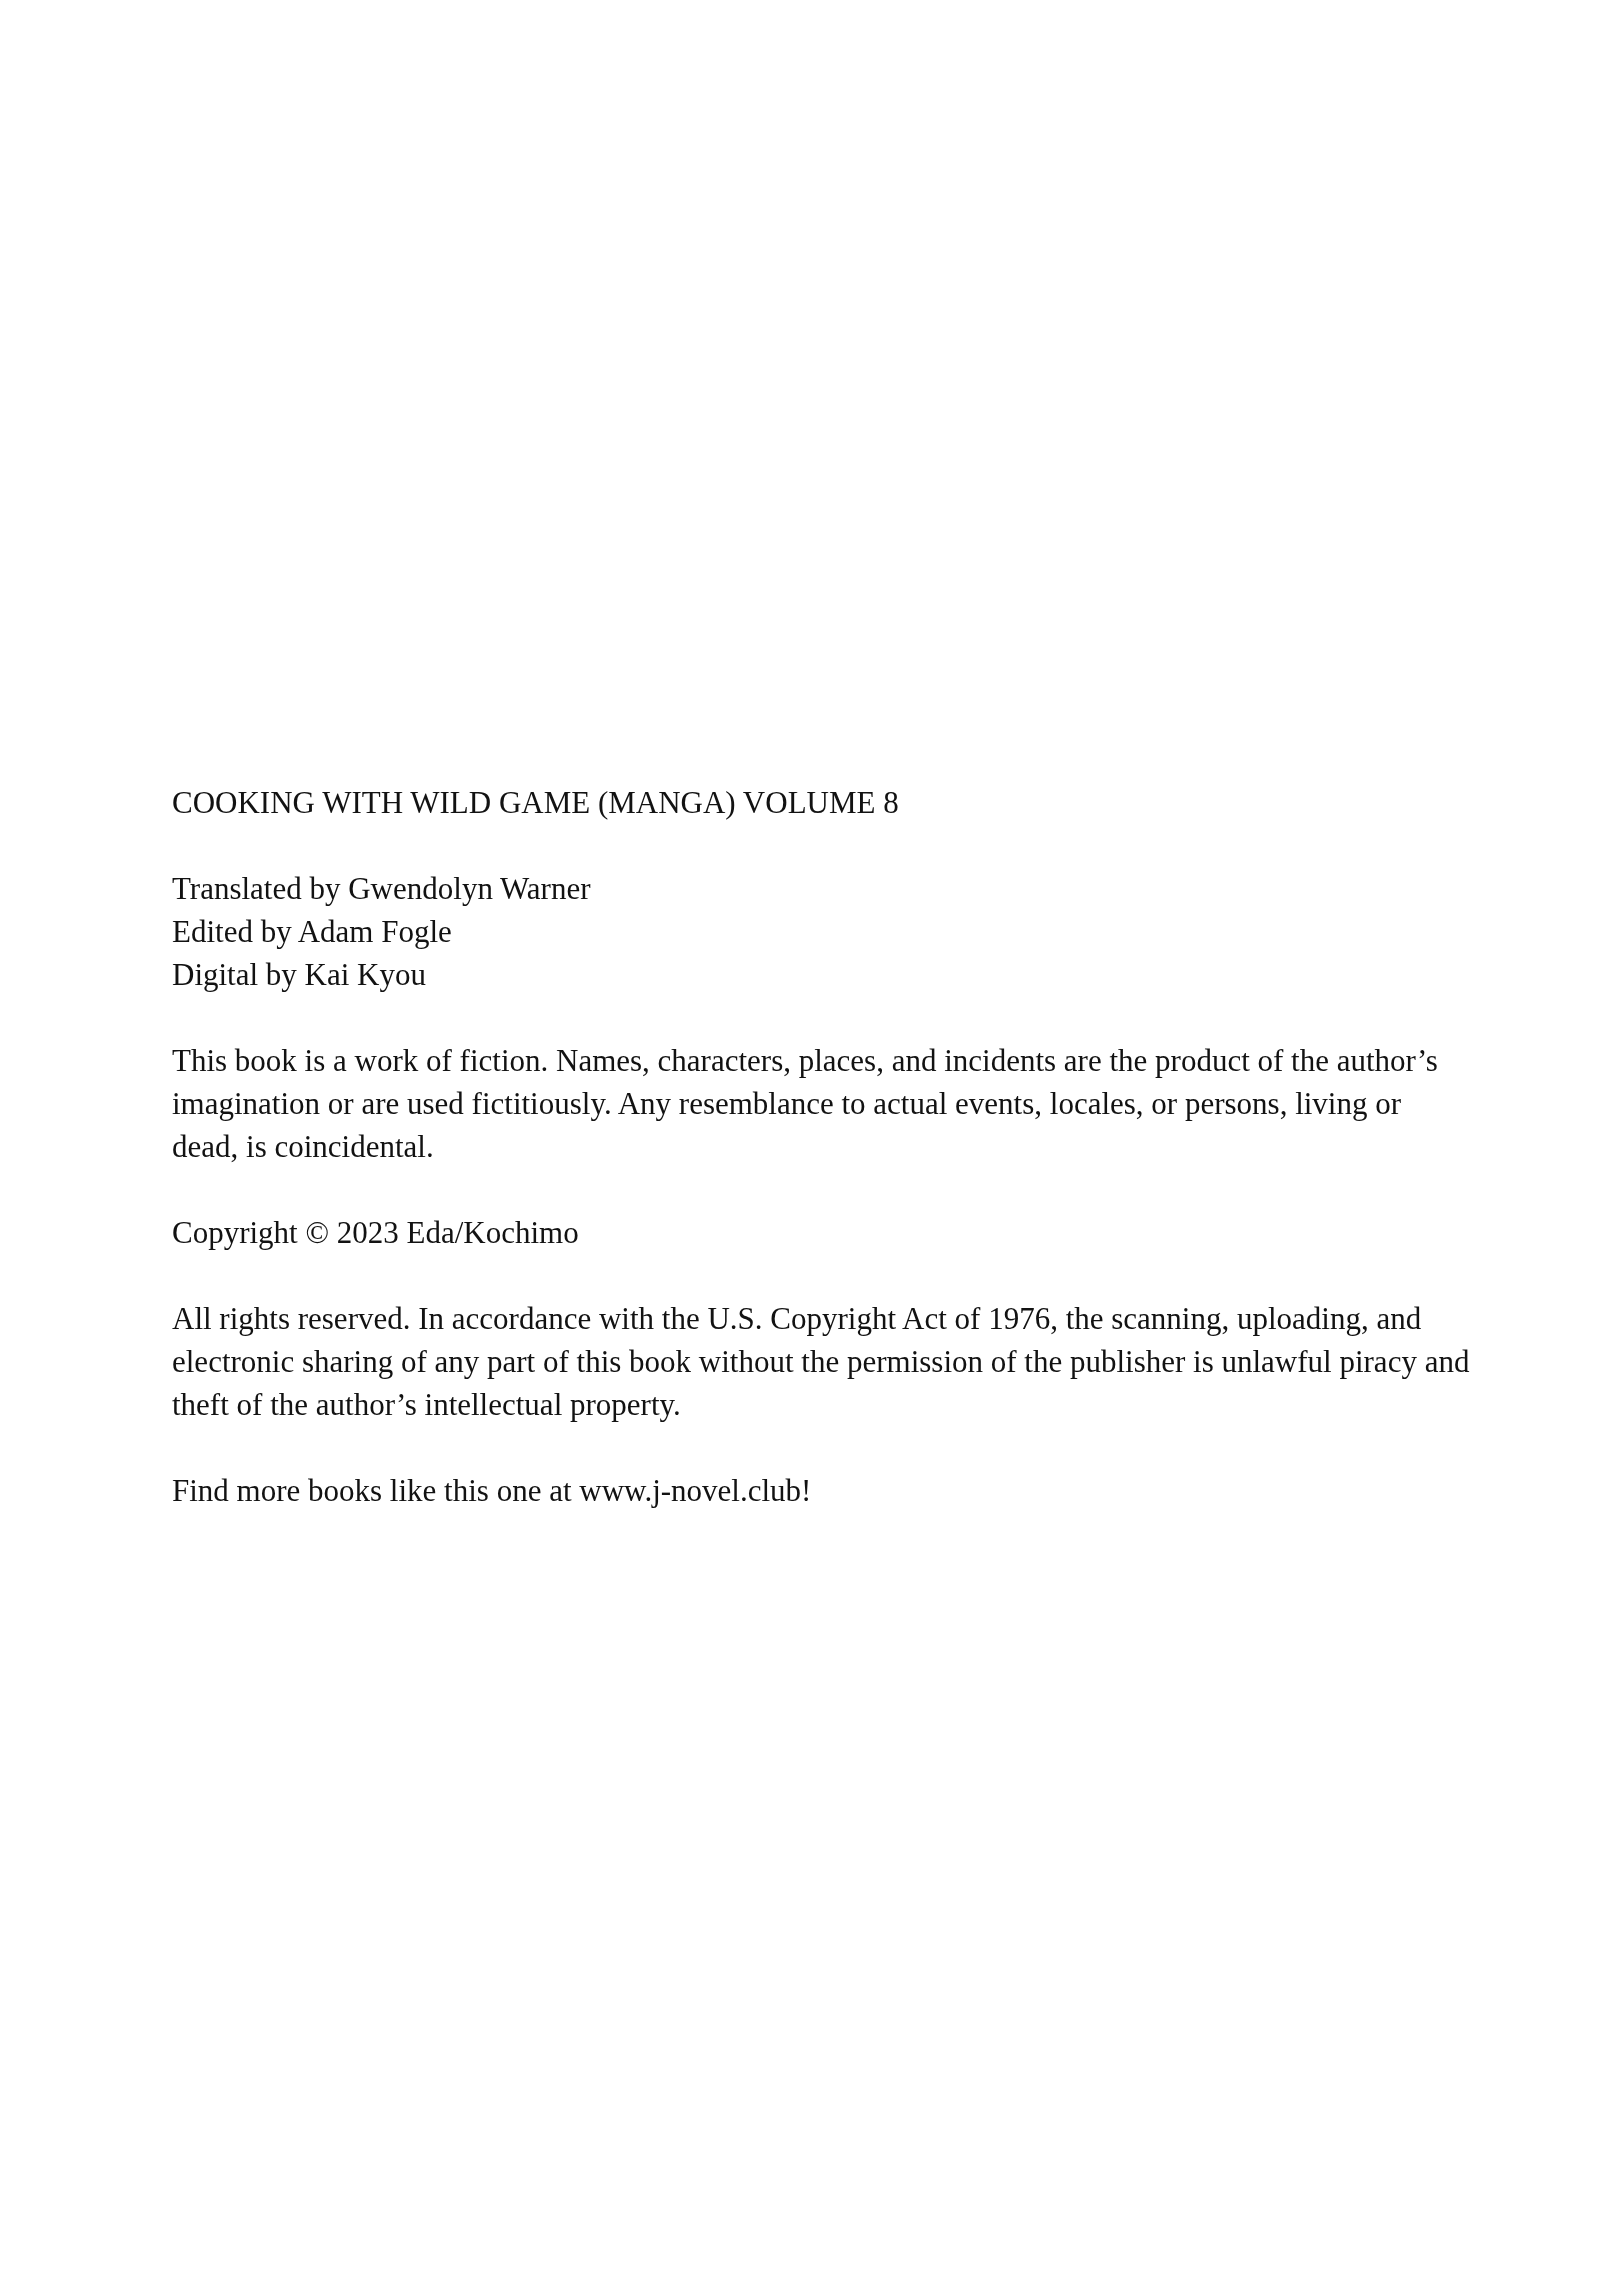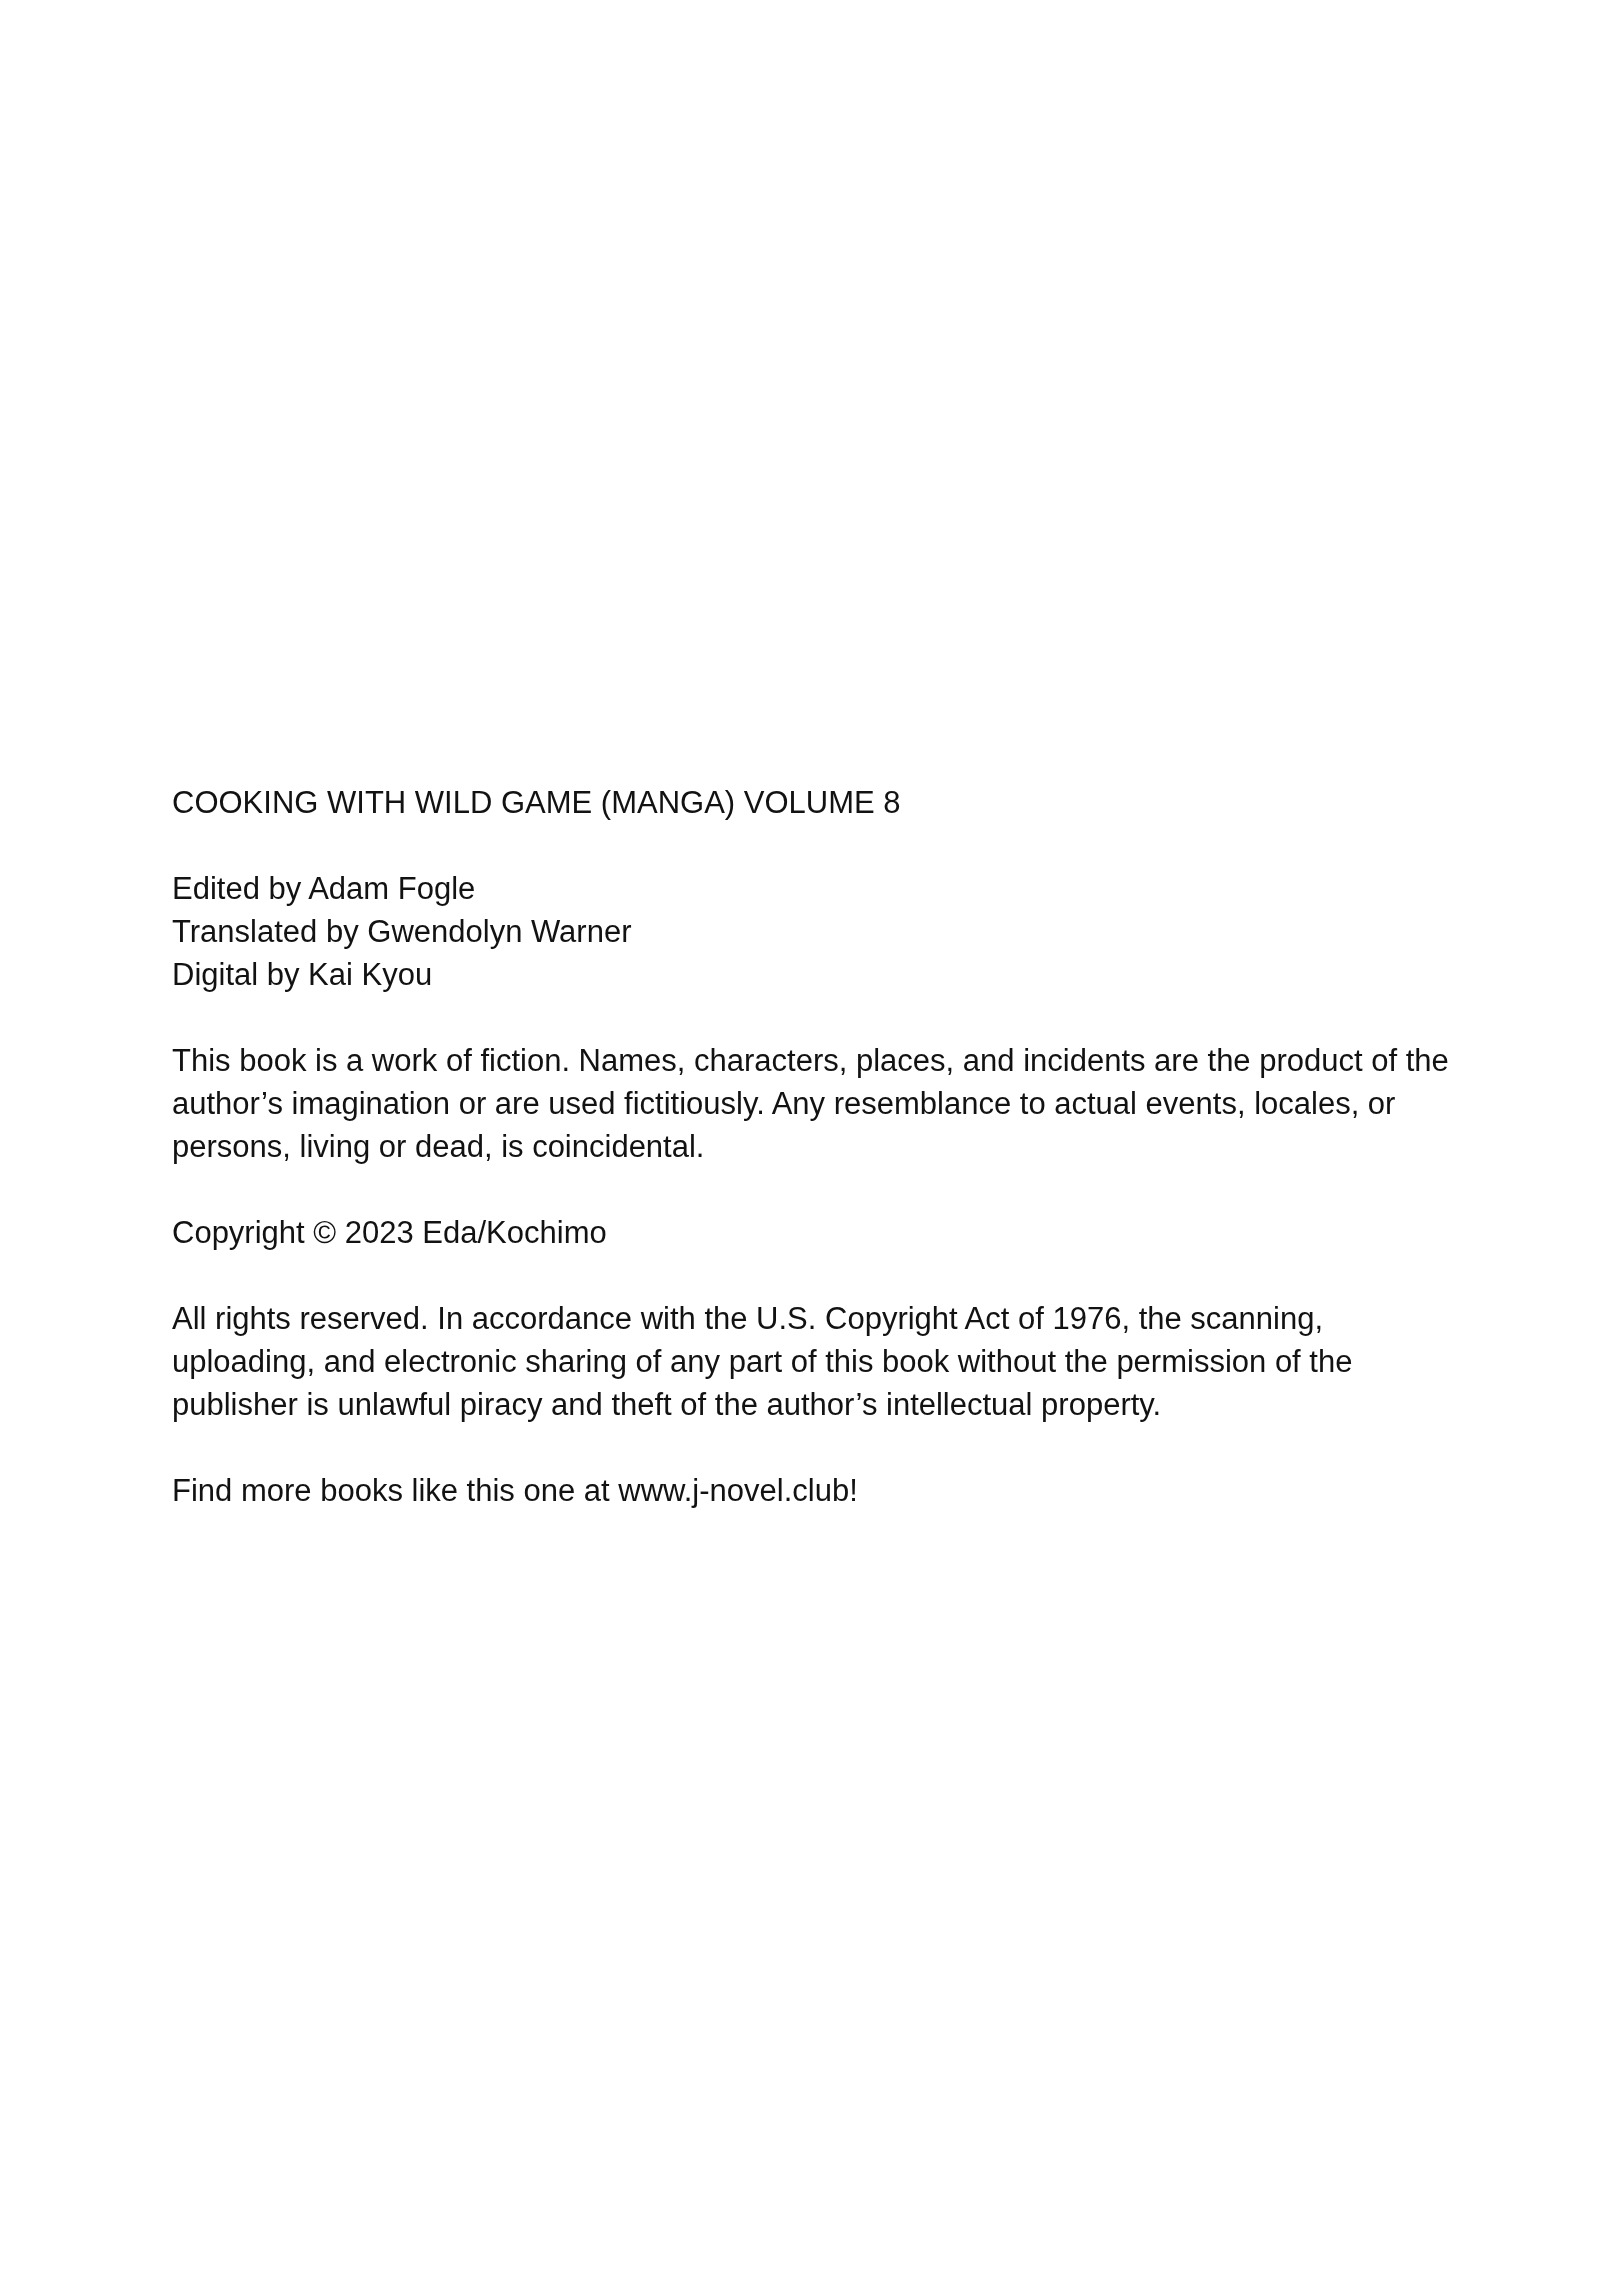--- a/index.html
+++ b/index.html
@@ -6,21 +6,21 @@
     margin: 0;
     padding: 0;
     background: #ffffff;
   }
   .page {
     position: relative;
     width: 1614px;
     height: 2295px;
     background: #ffffff;
     box-sizing: border-box;
-    font-family: Liberation Sans, sans-serif;
+    font-family: Liberation Serif, serif;
     color: #121212;
     overflow: hidden;
   }
   .text-block {
     position: absolute;
     left: 172px;
     top: 781px;
     width: 1299px;
     font-size: 31px;
     line-height: 43px;
@@ -40,22 +40,22 @@
 <body>
 
 <div class="page">
   <div class="text-block">
 
     <div class="para">
       <span class="line">COOKING WITH WILD GAME (MANGA) VOLUME 8</span>
     </div>
 
     <div class="para">
+      <span class="line">Translated by Gwendolyn Warner</span>
       <span class="line">Edited by Adam Fogle</span>
-      <span class="line">Translated by Gwendolyn Warner</span>
       <span class="line">Digital by Kai Kyou</span>
     </div>
 
     <p class="para">This book is a work of fiction. Names, characters, places, and incidents are the product of the author’s imagination or are used fictitiously. Any resemblance to actual events, locales, or persons, living or dead, is coincidental.</p>
 
     <p class="para">Copyright © 2023 Eda/Kochimo</p>
 
 
     <p class="para">All rights reserved. In accordance with the U.S. Copyright Act of 1976, the scanning, uploading, and electronic sharing of any part of this book without the permission of the publisher is unlawful piracy and theft of the author’s intellectual property.</p>
 

